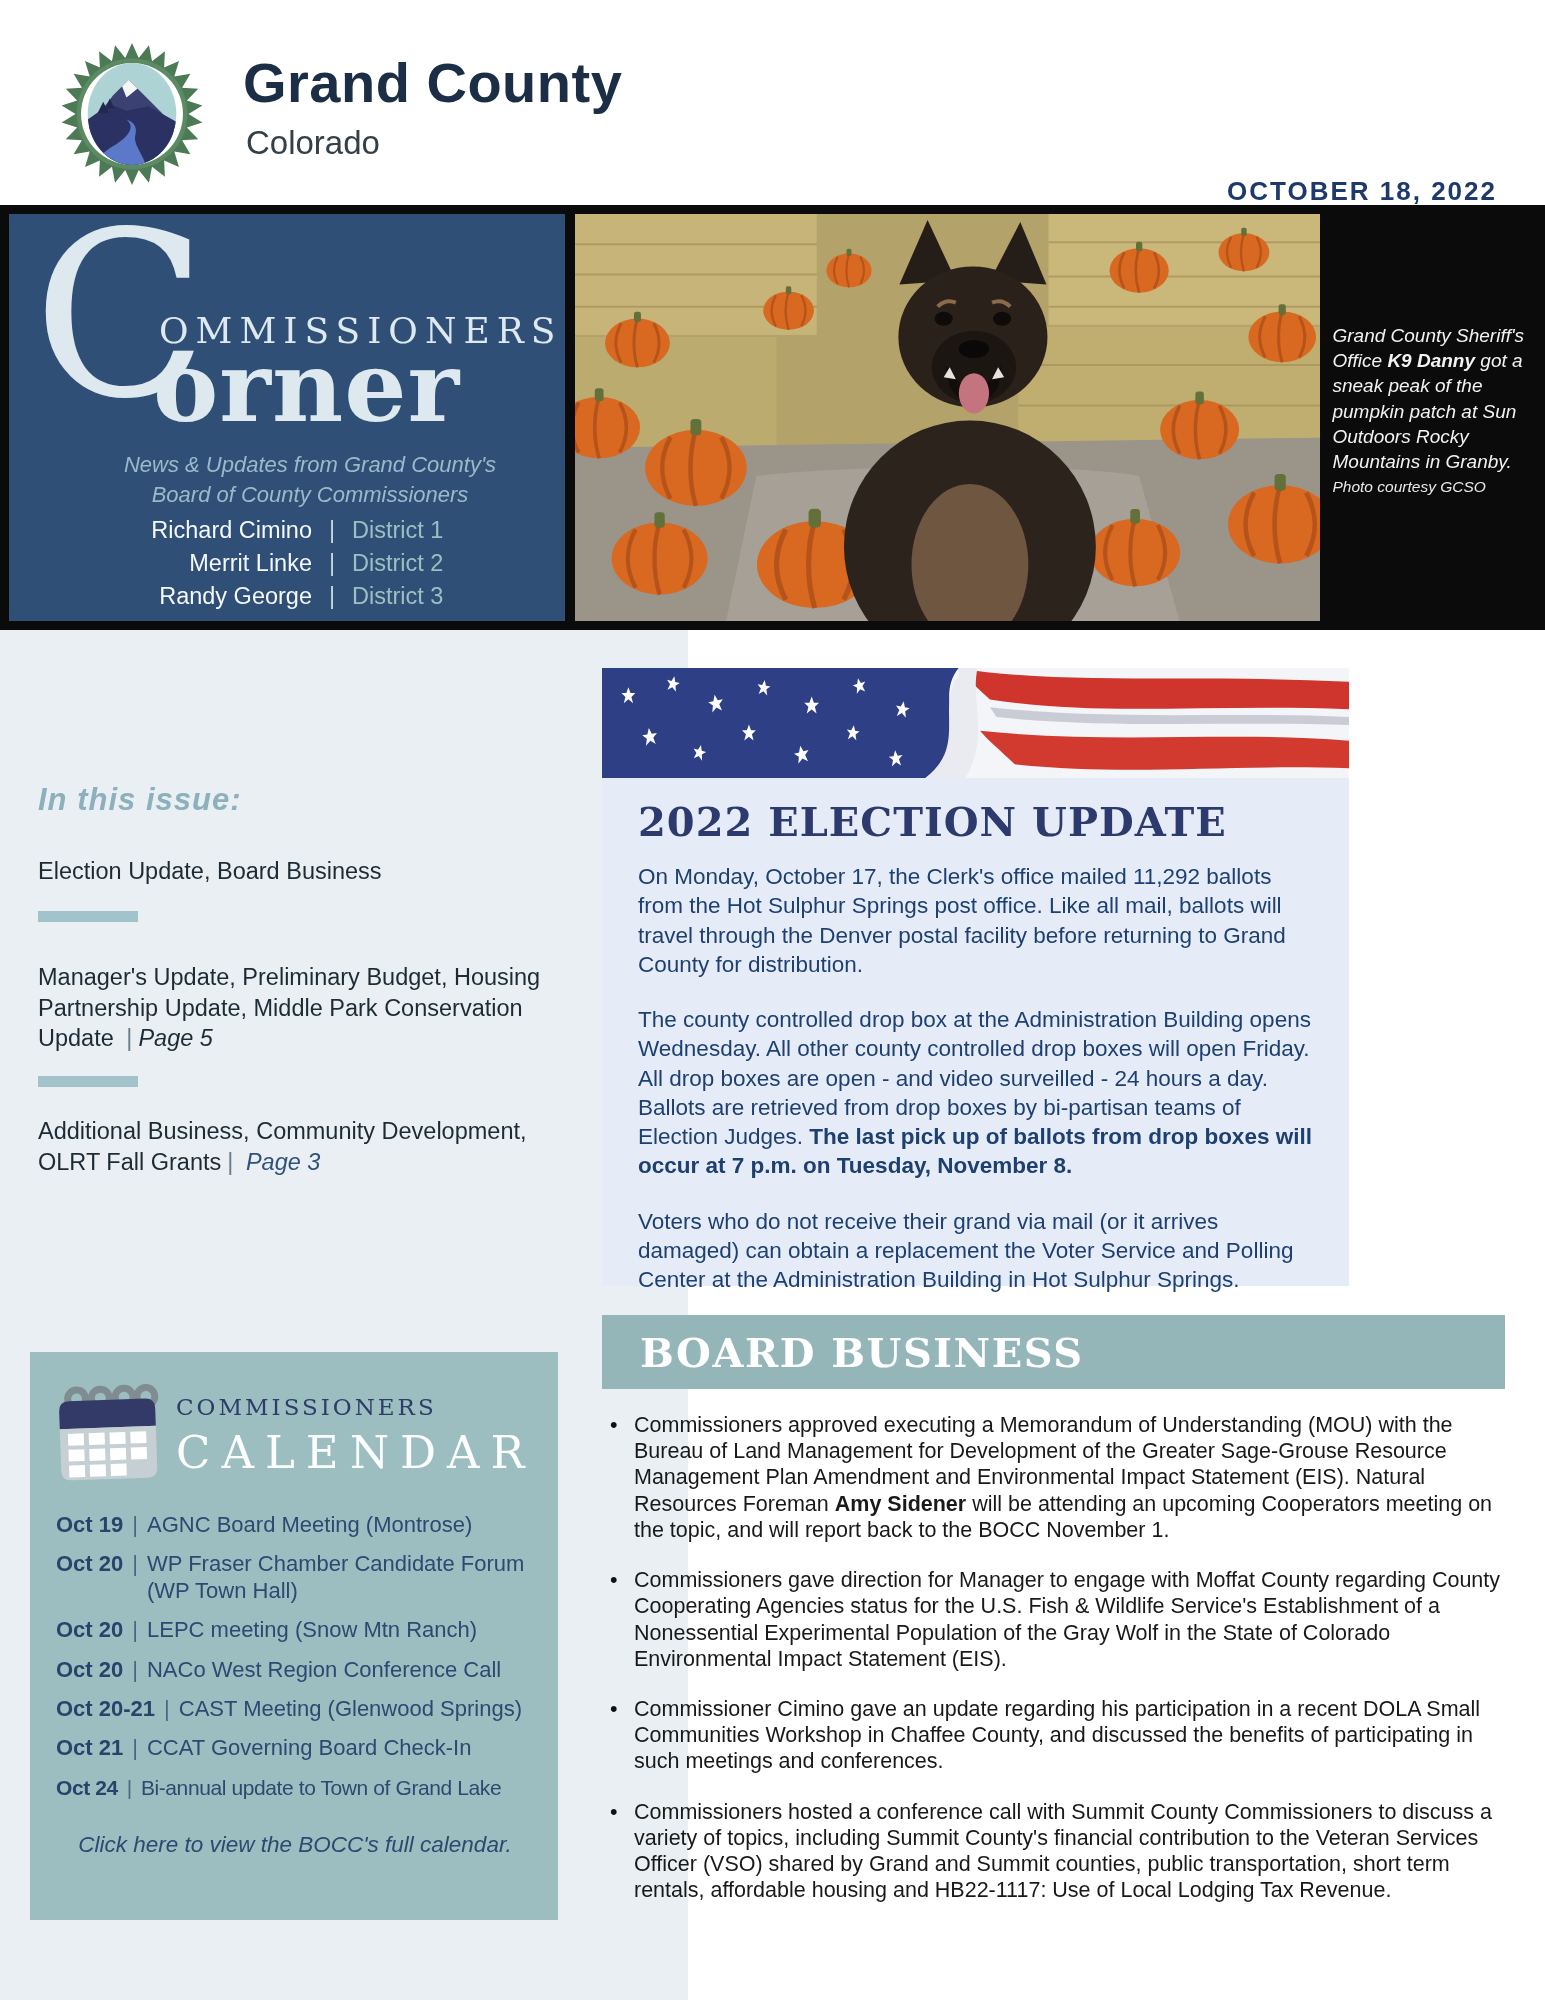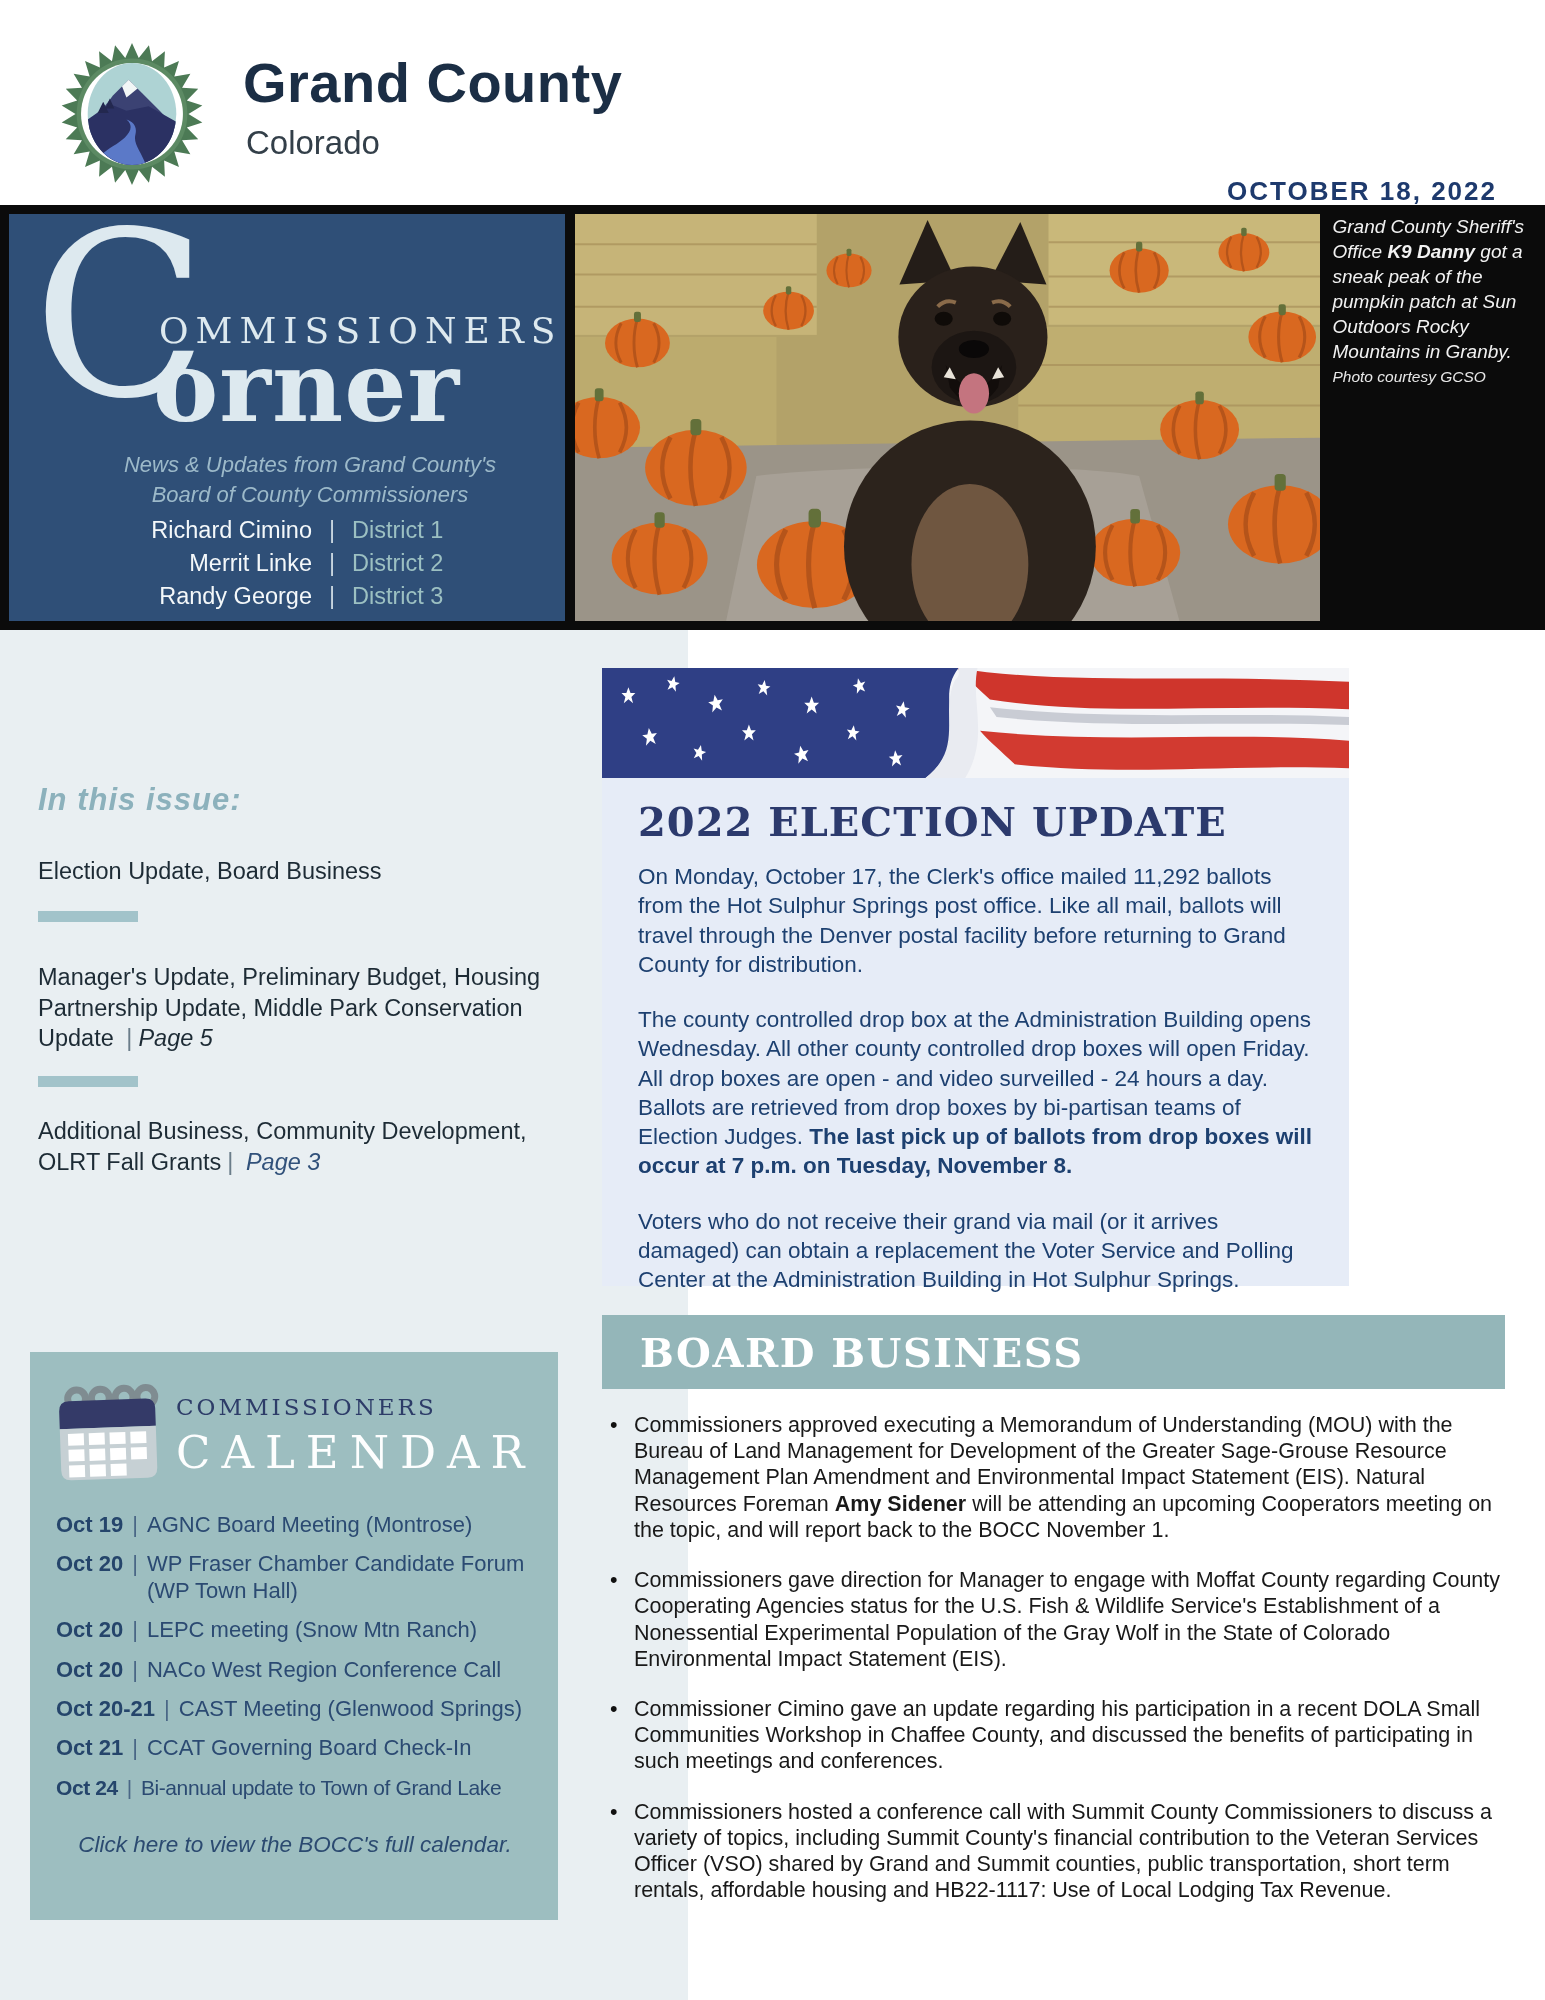--- a/index.html
+++ b/index.html
@@ -28,21 +28,21 @@
   .cc-orner{position:absolute;left:144px;top:124px;font-family:"DejaVu Serif",serif;font-size:98px;font-weight:bold;letter-spacing:1px;color:var(--mark);line-height:1;}
   .cc-tagline{position:absolute;left:0;top:236px;width:100%;text-align:center;padding-left:46px;font-style:italic;font-size:22px;line-height:1.35;color:var(--tagline);}
   .cc-people{position:absolute;left:0;top:300px;width:100%;}
   .cc-row{display:flex;justify-content:center;font-size:23.5px;line-height:33px;}
   .cc-name{width:250px;text-align:right;color:#f4f8fa;}
   .cc-sep{width:40px;text-align:center;color:#c6d4de;font-weight:300;}
   .cc-dist{width:160px;text-align:left;color:var(--district);}
 
   .photo-wrap{position:relative;flex:1;height:100%;display:flex;background:var(--black);}
   .photo-scene{flex:1;height:100%;}
-  .photo-cap{width:218px;flex:none;display:flex;flex-direction:column;justify-content:flex-start;padding:0 10px 16px 12px;color:#f2f2f2;}
+  .photo-cap{width:218px;flex:none;display:flex;flex-direction:column;justify-content:center;padding:0 10px 16px 12px;color:#f2f2f2;}
   .cap-main{font-style:italic;font-size:19px;line-height:1.32;}
   .cap-credit{font-style:italic;font-size:15.5px;margin-top:4px;color:#e8e8e8;}
 
   
   .leftcol{position:absolute;left:0;top:630px;width:688px;height:1370px;background:var(--pale);padding-left:10px;}
   .issue-head{position:absolute;left:38px;top:152px;font-size:31px;font-weight:bold;font-style:italic;letter-spacing:1px;color:var(--issue-head);}
   .issue-item{position:absolute;left:38px;width:510px;font-size:23.5px;line-height:1.3;color:var(--dark-text);}
   .issue-item.i1{top:226px;}
   .issue-item.i2{top:332px;}
   .issue-item.i3{top:486px;}

